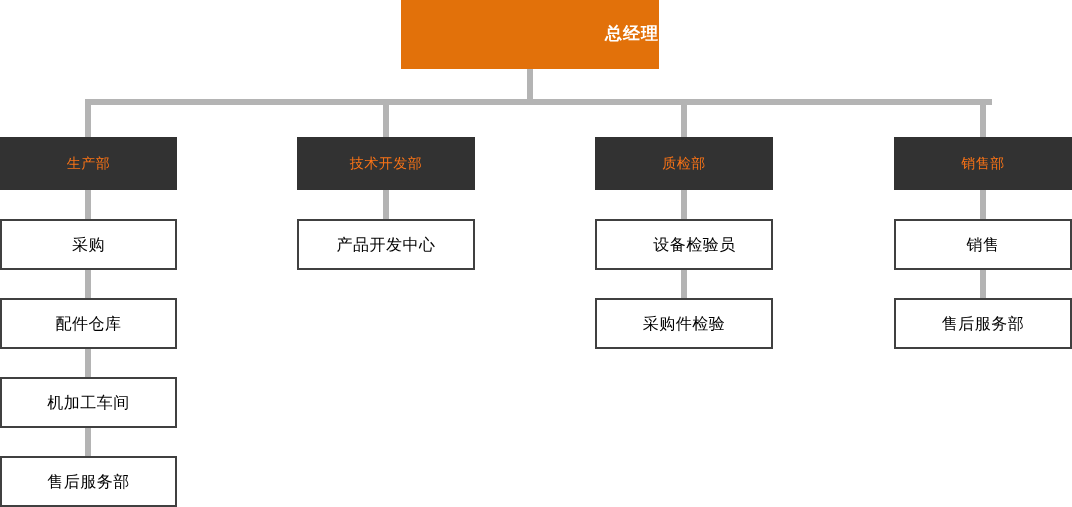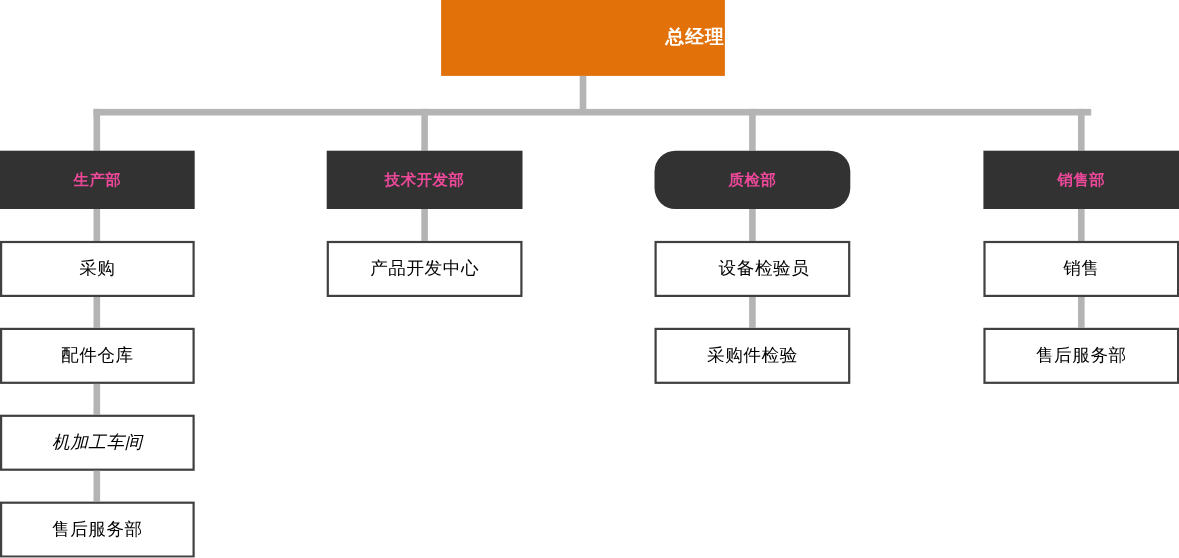--- a/index.html
+++ b/index.html
@@ -33,23 +33,23 @@
   .node-root {
     background: #e2710a;
     color: #ffffff;
     font-size: 17px;
     font-weight: bold;
     letter-spacing: 1px;
   }
 
   .node-dept {
     background: #323232;
-    color: #ec4899;
+    color: #f97316;
     font-size: 14px;
-    font-weight: bold;
+    font-weight: normal;
     letter-spacing: 0.5px;
   }
 
   .node-sub {
     background: #ffffff;
     color: #000000;
     font-size: 16px;
     font-weight: normal;
     border: 2px solid #404040;
     letter-spacing: 0.5px;
@@ -90,41 +90,41 @@
   </div>
 
   <div class="conn" style="left:85px; top:270px; width:6px; height:28px;"></div>
 
   <div class="node node-sub" style="left:0px; top:298px; width:177px; height:51px;">
     <span>配件仓库</span>
   </div>
 
   <div class="conn" style="left:85px; top:349px; width:6px; height:28px;"></div>
 
-  <div class="node node-sub" style="left:0px; top:377px; width:177px; height:51px;font-style:italic;">
+  <div class="node node-sub" style="left:0px; top:377px; width:177px; height:51px;">
     <span>机加工车间</span>
   </div>
 
   <div class="conn" style="left:85px; top:428px; width:6px; height:28px;"></div>
 
   <div class="node node-sub" style="left:0px; top:456px; width:177px; height:51px;">
     <span>售后服务部</span>
   </div>
 
   <div class="node node-dept" style="left:297px; top:137px; width:178px; height:53px;">
     <span>技术开发部</span>
   </div>
 
   <div class="conn" style="left:383px; top:190px; width:6px; height:30px;"></div>
 
   <div class="node node-sub" style="left:297px; top:219px; width:178px; height:51px;">
     <span>产品开发中心</span>
   </div>
 
-  <div class="node node-dept" style="left:595px; top:137px; width:178px; height:53px;border-radius:19px;">
+  <div class="node node-dept" style="left:595px; top:137px; width:178px; height:53px;">
     <span>质检部</span>
   </div>
 
   <div class="conn" style="left:681px; top:190px; width:6px; height:30px;"></div>
 
   <div class="node node-sub" style="left:595px; top:219px; width:178px; height:51px;padding-left:21px;">
     <span>设备检验员</span>
   </div>
 
   <div class="conn" style="left:681px; top:270px; width:6px; height:28px;"></div>

